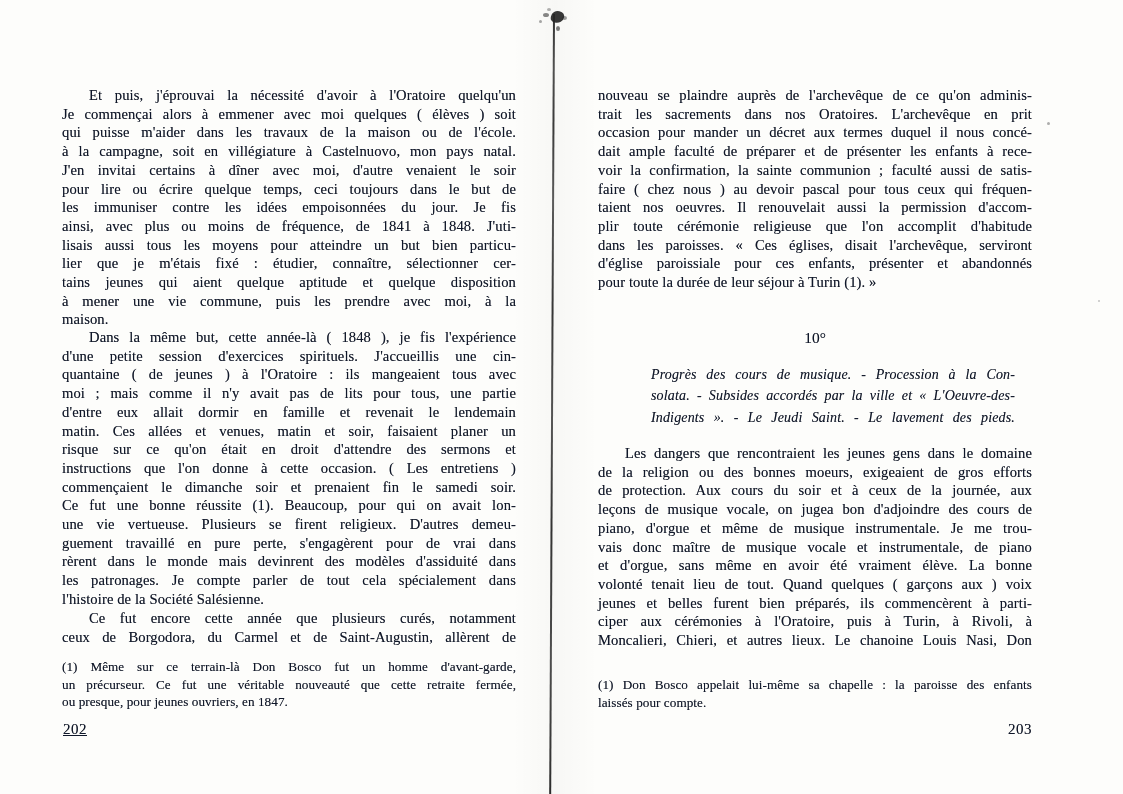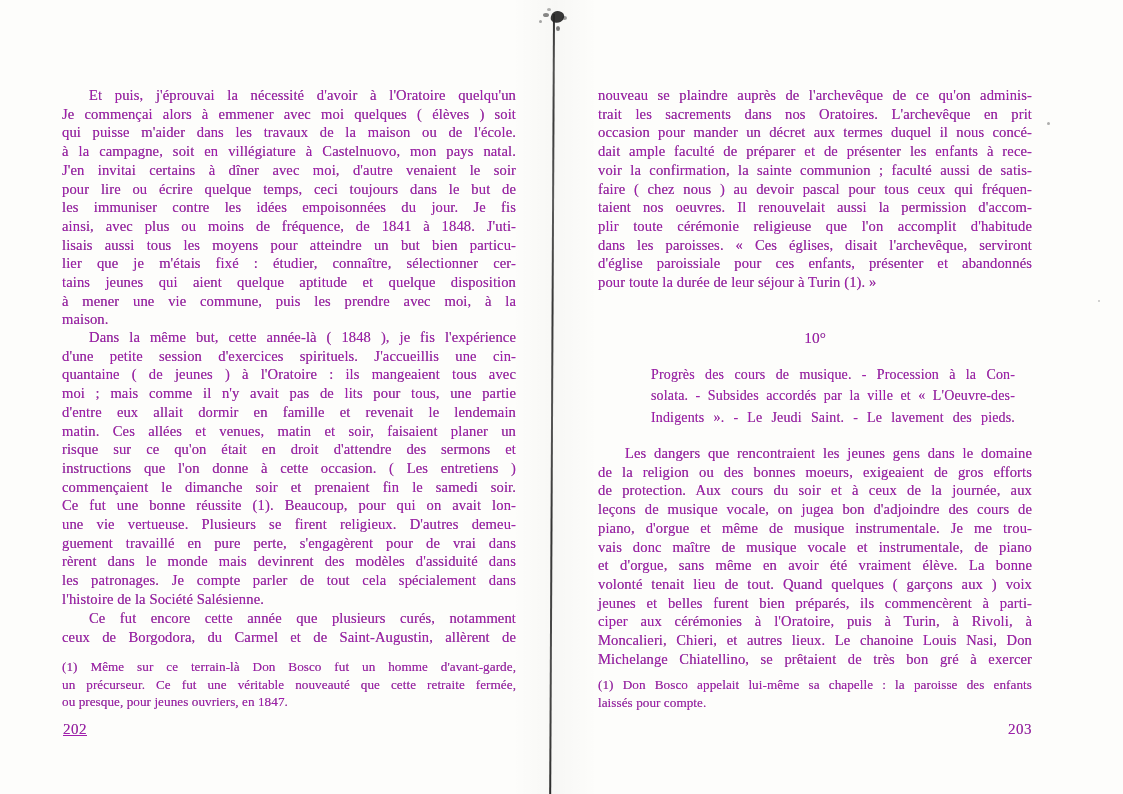--- a/index.html
+++ b/index.html
@@ -3,21 +3,21 @@
 <meta charset="utf-8">
 <style>
   html, body { margin: 0; padding: 0; background: #e8e8e8; }
   .scan {
     position: relative;
     width: 1123px;
     height: 794px;
     background: #fdfdfb;
     overflow: hidden;
     font-family: "Liberation Serif", "DejaVu Serif", serif;
-    color: #a21caf;
+    color: #0f172a;
   }
   .col { position: absolute; }
   .body-text {
     font-size: 14.6px;
     line-height: 18.7px;
     letter-spacing: 0.1px;
     text-shadow: 0 0 0.4px rgba(20,20,20,0.5);
   }
   .pline { text-align: justify; text-align-last: left; white-space: normal; }
   .pline.jfull { text-align-last: justify; }
@@ -35,20 +35,21 @@
     text-shadow: 0 0 0.4px rgba(20,20,20,0.5);
   }
   .section-heading {
     position: absolute;
     text-align: center;
     font-size: 15.5px;
     text-shadow: 0 0 0.4px rgba(20,20,20,0.5);
   }
   .subtitle-block {
     position: absolute;
+    font-style: italic;
     font-size: 14px;
     line-height: 21.4px;
     letter-spacing: 0.15px;
     text-shadow: 0 0 0.35px rgba(20,20,20,0.45);
   }
   .binding-line {
     position: absolute;
     left: 553px;
     top: 14px;
     width: 1.8px;
@@ -161,21 +162,20 @@
         <div class="pline jfull">de la religion ou des bonnes moeurs, exigeaient de gros efforts</div>
         <div class="pline jfull">de protection. Aux cours du soir et à ceux de la journée, aux</div>
         <div class="pline jfull">leçons de musique vocale, on jugea bon d'adjoindre des cours de</div>
         <div class="pline jfull">piano, d'orgue et même de musique instrumentale. Je me trou-</div>
         <div class="pline jfull">vais donc maître de musique vocale et instrumentale, de piano</div>
         <div class="pline jfull">et d'orgue, sans même en avoir été vraiment élève. La bonne</div>
         <div class="pline jfull">volonté tenait lieu de tout. Quand quelques ( garçons aux ) voix</div>
         <div class="pline jfull">jeunes et belles furent bien préparés, ils commencèrent à parti-</div>
         <div class="pline jfull">ciper aux cérémonies à l'Oratoire, puis à Turin, à Rivoli, à</div>
         <div class="pline jfull">Moncalieri, Chieri, et autres lieux. Le chanoine Louis Nasi, Don</div>
-        <div class="pline jfull">Michelange Chiatellino, se prêtaient de très bon gré à exercer</div>
       </div>
 
     <div class="col footnote-text" style="left:598px; top:676px; width:434px;">
         <div class="pline jfull">(1) Don Bosco appelait lui-même sa chapelle : la paroisse des enfants</div>
         <div class="pline">laissés pour compte.</div>
       </div>
 
     <div class="page-number" style="left:598px; top:721px; width:434px; text-align:right;">203</div>
   </div>
 

